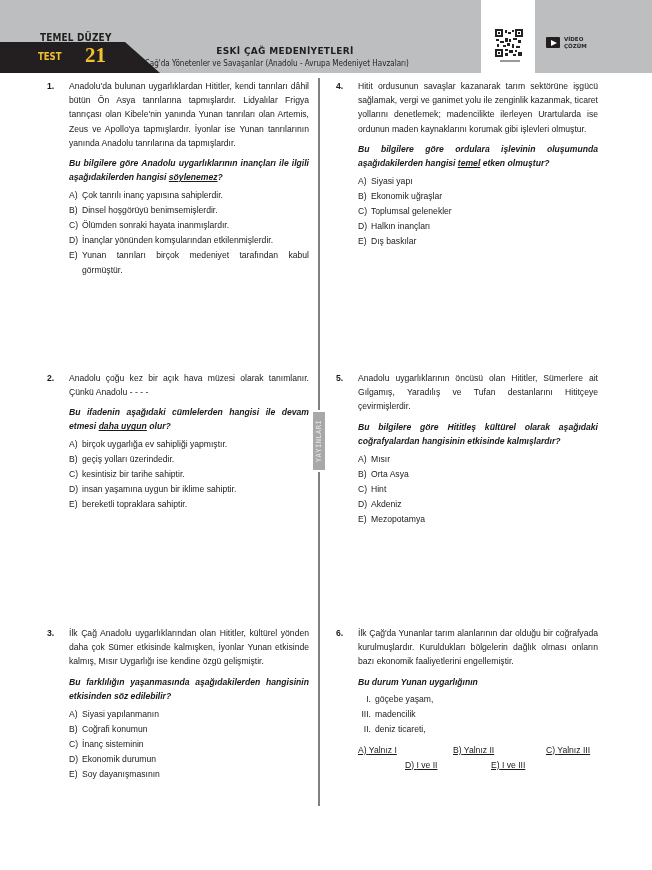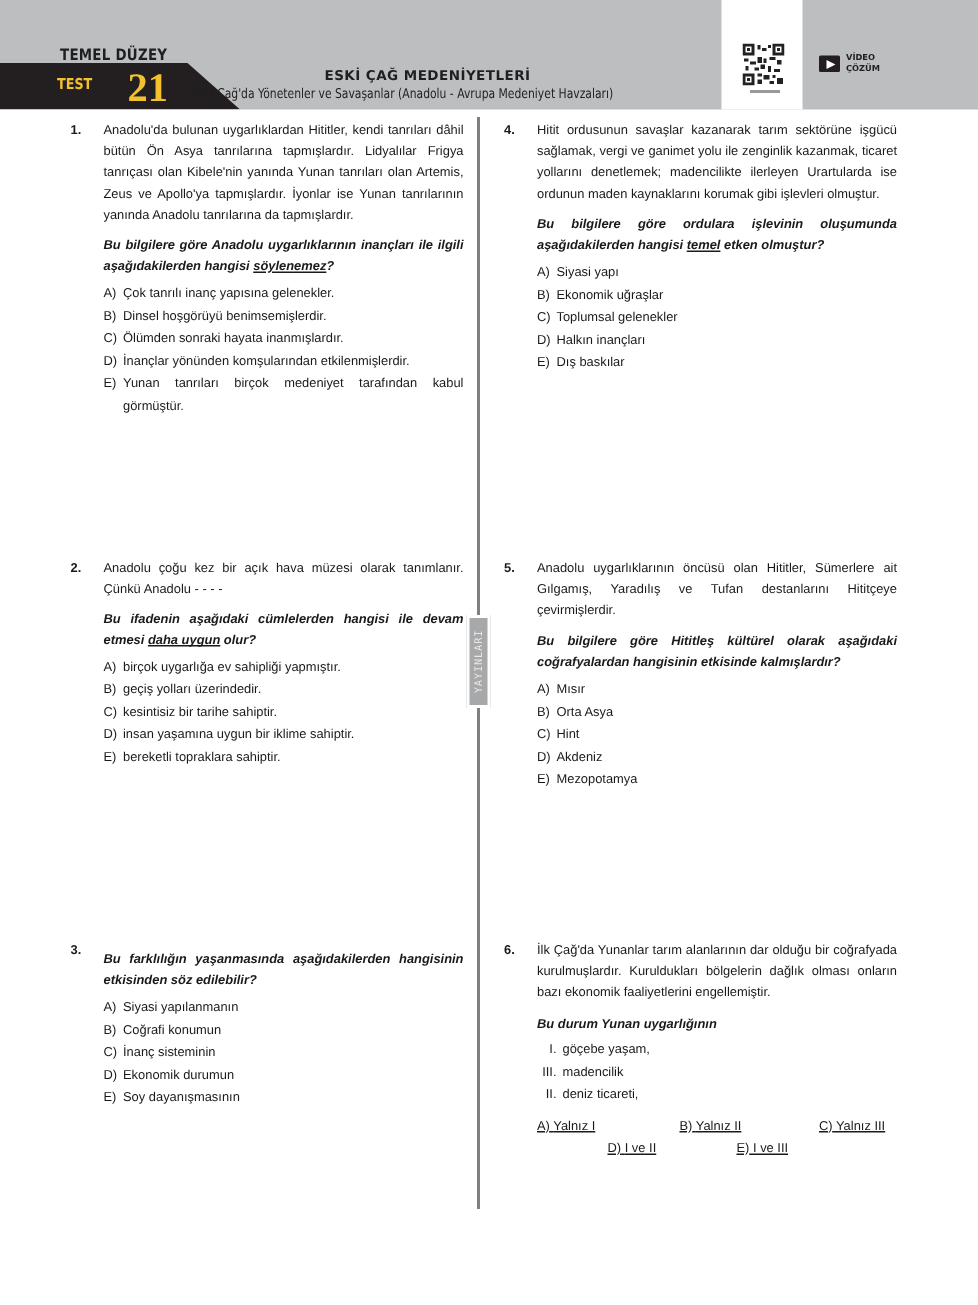--- a/index.html
+++ b/index.html
@@ -4,21 +4,21 @@
   <style>
     * { box-sizing: border-box; margin: 0; padding: 0; }
     html, body { width: 652px; height: 870px; background: #ffffff; overflow: hidden; }
     body { position: relative; font-family: "Liberation Sans", sans-serif; color: #1a1a1a; }
 
     
     .header-band { position: absolute; left: 0; top: 0; width: 652px; height: 73px; background: #bdbec0; }
     .level-label { position: absolute; left: 40px; top: 31px; font-family: "DejaVu Sans", sans-serif; font-weight: bold; font-size: 10.5px; letter-spacing: 0.2px; color: #1f1f1f; transform: scaleX(0.85); transform-origin: left; }
     .test-tab { position: absolute; left: 0; top: 42px; width: 160px; height: 31px; background: #231f20; clip-path: polygon(0 0, 125px 0, 160px 100%, 0 100%); }
     .test-word { position: absolute; left: 38px; top: 51px; color: #f2c12e; font-family: "DejaVu Sans", sans-serif; font-weight: bold; font-size: 10px; transform: scaleX(0.85); transform-origin: left; }
-    .test-number { position: absolute; left: 85px; top: 43px; color: #f2c12e; font-family: "Liberation Serif", serif; font-weight: bold; font-size: 27px; }
+    .test-number { position: absolute; left: 85px; top: 43px; color: #f2c12e; font-family: "Liberation Serif", serif; font-weight: bold; font-size: 21px; }
     .unit-title { position: absolute; left: 200px; top: 46px; width: 170px; text-align: center; font-family: "DejaVu Sans", sans-serif; font-weight: bold; font-size: 9px; color: #1f1f1f; letter-spacing: 0.3px; }
     .unit-subtitle { position: absolute; left: 128px; top: 58px; font-family: "DejaVu Sans", sans-serif; font-size: 9px; color: #1f1f1f; transform: scaleX(0.80); transform-origin: left; white-space: nowrap; }
     .qr-panel { position: absolute; left: 481px; top: 0; width: 54px; height: 73px; background: #ffffff; }
     .qr-code { position: absolute; left: 495px; top: 29px; width: 28px; height: 28px; }
     .qr-caption { position: absolute; left: 500px; top: 60px; width: 20px; height: 2px; background: #999; }
     .video-btn { position: absolute; left: 546px; top: 37px; width: 14px; height: 11px; background: #231f20; border-radius: 1px; }
     .video-btn::after { content: ""; position: absolute; left: 5px; top: 2.5px; border-left: 6px solid #fff; border-top: 3px solid transparent; border-bottom: 3px solid transparent; }
     .video-label { position: absolute; left: 564px; top: 36px; font-family: "DejaVu Sans", sans-serif; font-weight: bold; font-size: 5.5px; line-height: 6.5px; color: #1f1f1f; }
 
     
@@ -98,21 +98,21 @@
   </div>
 
 <div class="question q-left" style="top:79px;">
   <div class="q-num">1.</div>
   <div class="q-body">
     <div>Anadolu'da bulunan uygarlıklardan Hititler, kendi tanrıları dâhil bütün Ön Asya tanrılarına tapmışlardır. Lidyalılar Frigya tanrıçası olan Kibele'nin yanında Yunan tanrıları olan Artemis, Zeus ve Apollo'ya tapmışlardır. İyonlar ise Yunan tanrılarının yanında Anadolu tanrılarına da tapmışlardır.</div>
     <div class="q-stem"><span>Bu bilgilere göre Anadolu uygarlıklarının inançları ile ilgili aşağıdakilerden hangisi </span><u>söylenemez</u><span>?</span></div>
     <div class="options">
       <div class="option">
           <span class="opt-letter">A)</span>
-          <span class="opt-text">Çok tanrılı inanç yapısına gelenekler.</span>
+          <span class="opt-text">Çok tanrılı inanç yapısına sahiplerdir.</span>
         </div>
       <div class="option">
           <span class="opt-letter">B)</span>
           <span class="opt-text">Dinsel hoşgörüyü benimsemişlerdir.</span>
         </div>
       <div class="option">
           <span class="opt-letter">C)</span>
           <span class="opt-text">Ölümden sonraki hayata inanmışlardır.</span>
         </div>
       <div class="option">
@@ -153,20 +153,21 @@
           <span class="opt-letter">E)</span>
           <span class="opt-text">bereketli topraklara sahiptir.</span>
         </div>
     </div>
   </div>
 </div>
 
 <div class="question q-left" style="top:626px;">
   <div class="q-num">3.</div>
   <div class="q-body">
+    <div>İlk Çağ Anadolu uygarlıklarından olan Hititler, kültürel yönden daha çok Sümer etkisinde kalmışken, İyonlar Yunan etkisinde kalmış, Mısır Uygarlığı ise kendine özgü gelişmiştir.</div>
     <div class="q-stem">Bu farklılığın yaşanmasında aşağıdakilerden hangisinin etkisinden söz edilebilir?</div>
     <div class="options">
       <div class="option">
           <span class="opt-letter">A)</span>
           <span class="opt-text">Siyasi yapılanmanın</span>
         </div>
       <div class="option">
           <span class="opt-letter">B)</span>
           <span class="opt-text">Coğrafi konumun</span>
         </div>

